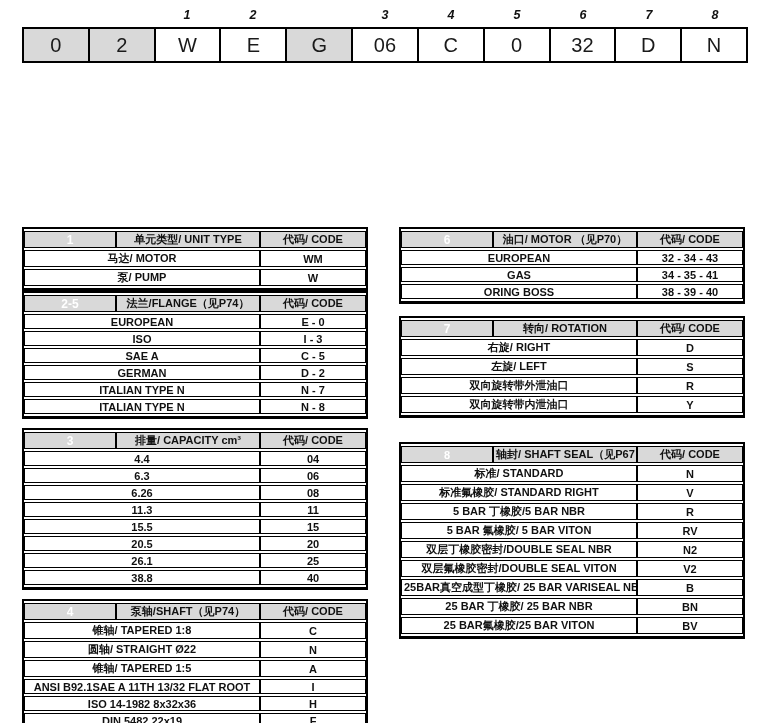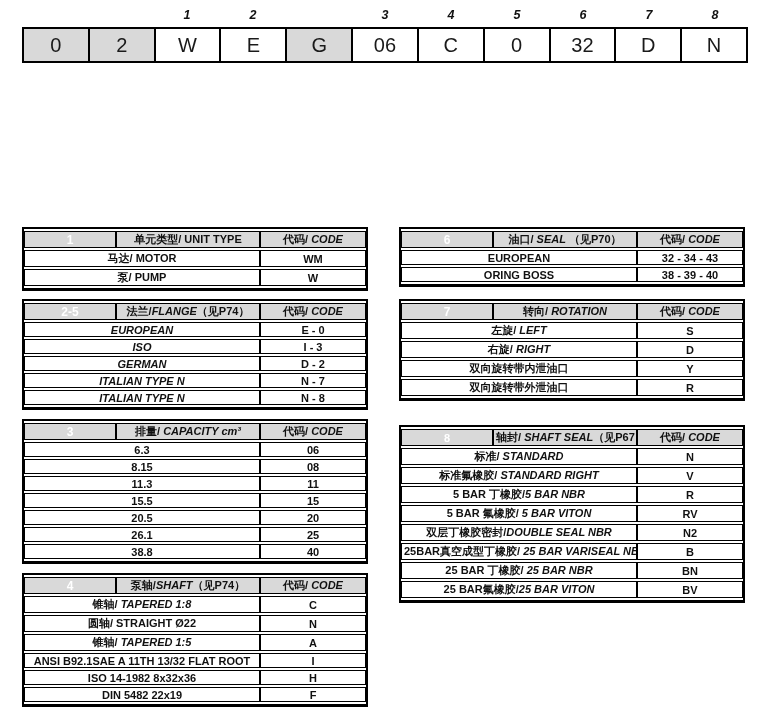--- a/index.html
+++ b/index.html
@@ -11,32 +11,32 @@
   #strip-wrap{position:absolute;left:22px;top:4px;width:726px;}
   #nums{display:flex;height:23px;}
   #nums .num{flex:1;text-align:center;font-style:italic;font-weight:bold;font-size:12.5px;padding-top:4px;}
   #boxes{display:flex;border:2px solid #000;height:32px;background:#fff;}
   .codebox{flex:1;border-right:2px solid #000;text-align:center;line-height:32px;font-size:20px;color:#1a1a1a;}
   .codebox:last-child{border-right:none;}
   .codebox.gray{background:#d9d9d9;}
   
   #col-left{position:absolute;left:22px;top:227px;width:346px;}
   #col-right{position:absolute;left:399px;top:227px;width:346px;}
-  [data-table="flange"]{margin-top:8px;}
+  [data-table="flange"]{margin-top:0;}
   [data-table="capacity"]{margin-top:9px;}
   [data-table="shaft"]{margin-top:9px;}
   [data-table="rotation"]{margin-top:12px;}
   [data-table="shaft-seal"]{margin-top:24px;}
   
   table.tbl{width:100%;border-collapse:separate;border-spacing:0 2px;border:2px solid #000;border-bottom-width:3px;table-layout:fixed;background:#fff;}
   table.tbl td{border:1px solid #000;text-align:center;vertical-align:middle;height:13px;font-size:11px;font-weight:bold;padding:0 2px;white-space:nowrap;overflow:hidden;}
   table.tbl tr.hdr td{background:#d9d9d9;height:15px;}
   table.tbl td.badge{background:#229a50;color:#ffffff;width:86px;font-size:12px;}
   table.tbl td.codecol{width:100px;}
-  .it{font-style:italic;}
+  .it{}
   td.light{font-weight:normal;}
   td.small{font-size:9.5px;}
   table.dense td{height:10px;font-size:11px;}
   table.dense tr.hdr td{height:14px;font-size:11px;}
 </style>
 </head>
 <body>
 
 <div id="strip-wrap">
   <div id="nums">
@@ -97,20 +97,24 @@
           </tr>
           <tr>
             <td colspan="2" class=""><span class="it">EUROPEAN</span></td>
             <td class="codecol">E - 0</td>
           </tr>
           <tr>
             <td colspan="2" class=""><span class="it">ISO</span></td>
             <td class="codecol">I - 3</td>
           </tr>
           <tr>
+            <td colspan="2" class=""><span>SAE A</span></td>
+            <td class="codecol">C - 5</td>
+          </tr>
+          <tr>
             <td colspan="2" class=""><span class="it">GERMAN</span></td>
             <td class="codecol">D - 2</td>
           </tr>
           <tr>
             <td colspan="2" class=""><span class="it">ITALIAN TYPE N</span></td>
             <td class="codecol">N - 7</td>
           </tr>
           <tr>
             <td colspan="2" class=""><span class="it">ITALIAN TYPE N</span></td>
             <td class="codecol">N - 8</td>
@@ -120,25 +124,29 @@
     </div>
   <div data-table="capacity">
       <table class="tbl">
         <tbody>
           <tr class="hdr">
             <td class="badge">3</td>
             <td><span>排量/ </span><span class="it">CAPACITY  cm³</span></td>
             <td class="codecol"><span>代码/ </span><span class="it">CODE</span></td>
           </tr>
           <tr>
+            <td colspan="2" class="light "><span>4.4</span></td>
+            <td class="codecol">04</td>
+          </tr>
+          <tr>
             <td colspan="2" class="light "><span>6.3</span></td>
             <td class="codecol">06</td>
           </tr>
           <tr>
-            <td colspan="2" class="light "><span>8.15</span></td>
+            <td colspan="2" class="light "><span>6.26</span></td>
             <td class="codecol">08</td>
           </tr>
           <tr>
             <td colspan="2" class="light "><span>11.3</span></td>
             <td class="codecol">11</td>
           </tr>
           <tr>
             <td colspan="2" class="light "><span>15.5</span></td>
             <td class="codecol">15</td>
           </tr>
@@ -193,58 +201,62 @@
       </table>
     </div>
 </div>
 
 <div id="col-right">
   <div data-table="ports">
       <table class="tbl">
         <tbody>
           <tr class="hdr">
             <td class="badge">6</td>
-            <td><span>油口/ </span><span class="it">SEAL</span><span> （见P70）</span></td>
+            <td><span>油口/ </span><span class="it">MOTOR</span><span> （见P70）</span></td>
             <td class="codecol"><span>代码/ </span><span class="it">CODE</span></td>
           </tr>
           <tr>
             <td colspan="2" class=""><span>EUROPEAN</span></td>
             <td class="codecol">32 - 34 - 43</td>
           </tr>
           <tr>
+            <td colspan="2" class=""><span>GAS</span></td>
+            <td class="codecol">34 - 35 - 41</td>
+          </tr>
+          <tr>
             <td colspan="2" class=""><span>ORING BOSS</span></td>
             <td class="codecol">38 - 39 - 40</td>
           </tr>
         </tbody>
       </table>
     </div>
   <div data-table="rotation">
       <table class="tbl">
         <tbody>
           <tr class="hdr">
             <td class="badge">7</td>
             <td><span>转向/ </span><span class="it">ROTATION</span></td>
             <td class="codecol"><span>代码/ </span><span class="it">CODE</span></td>
           </tr>
           <tr>
+            <td colspan="2" class=""><span>右旋/ </span><span class="it">RIGHT</span></td>
+            <td class="codecol">D</td>
+          </tr>
+          <tr>
             <td colspan="2" class=""><span>左旋/ </span><span class="it">LEFT</span></td>
             <td class="codecol">S</td>
           </tr>
           <tr>
-            <td colspan="2" class=""><span>右旋/ </span><span class="it">RIGHT</span></td>
-            <td class="codecol">D</td>
+            <td colspan="2" class=""><span>双向旋转带外泄油口</span></td>
+            <td class="codecol">R</td>
           </tr>
           <tr>
             <td colspan="2" class=""><span>双向旋转带内泄油口</span></td>
             <td class="codecol">Y</td>
           </tr>
-          <tr>
-            <td colspan="2" class=""><span>双向旋转带外泄油口</span></td>
-            <td class="codecol">R</td>
-          </tr>
         </tbody>
       </table>
     </div>
   <div data-table="shaft-seal">
       <table class="tbl dense">
         <tbody>
           <tr class="hdr">
             <td class="badge">8</td>
             <td><span>轴封/ </span><span class="it">SHAFT SEAL</span><span>（见P67）</span></td>
             <td class="codecol"><span>代码/ </span><span class="it">CODE</span></td>
@@ -261,20 +273,24 @@
             <td colspan="2" class=""><span>5 BAR 丁橡胶/</span><span class="it">5 BAR NBR</span></td>
             <td class="codecol">R</td>
           </tr>
           <tr>
             <td colspan="2" class=""><span>5 BAR 氟橡胶/ </span><span class="it">5 BAR VITON</span></td>
             <td class="codecol">RV</td>
           </tr>
           <tr>
             <td colspan="2" class=""><span>双层丁橡胶密封/</span><span class="it">DOUBLE SEAL NBR</span></td>
             <td class="codecol">N2</td>
+          </tr>
+          <tr>
+            <td colspan="2" class=""><span>双层氟橡胶密封/</span><span class="it">DOUBLE SEAL VITON</span></td>
+            <td class="codecol">V2</td>
           </tr>
           <tr>
             <td colspan="2" class="small"><span>25BAR真空成型丁橡胶/ </span><span class="it">25 BAR VARISEAL NBR</span></td>
             <td class="codecol">B</td>
           </tr>
           <tr>
             <td colspan="2" class=""><span>25 BAR 丁橡胶/ </span><span class="it">25 BAR NBR</span></td>
             <td class="codecol">BN</td>
           </tr>
           <tr>

